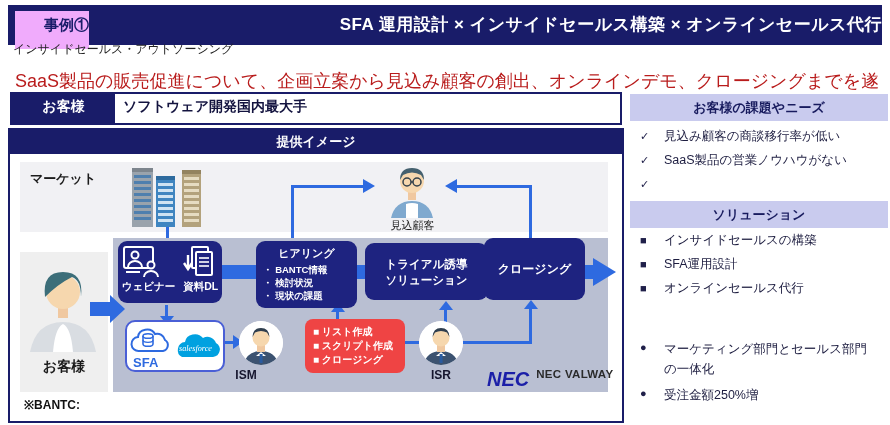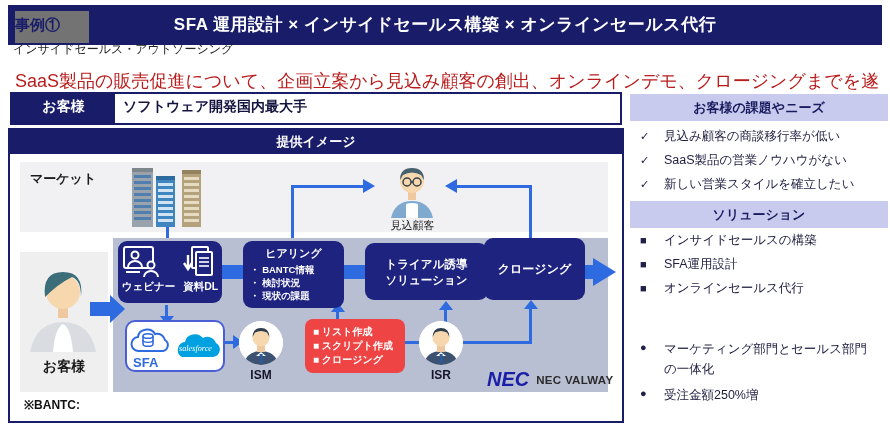--- a/index.html
+++ b/index.html
@@ -2,24 +2,24 @@
 <html><head>
 <meta charset="utf-8">
 <style>
   html,body{margin:0;padding:0;background:#fff;}
   body{font-family:"Liberation Sans",sans-serif;}
   .stage{position:relative;width:890px;height:425px;background:#fff;overflow:hidden;}
   .abs{position:absolute;}
 
   
   .topbar{left:8px;top:5px;width:874px;height:40px;background:#191c69;}
-  .badge{left:7px;top:6px;width:74px;height:32px;background:#737373;color:#191c69;
-         font-size:15px;font-weight:bold;text-align:left;line-height:27px;}
+  .badge{left:7px;top:6px;width:74px;height:38px;background:#f0abfc;color:#191c69;
+         font-size:15px;font-weight:bold;text-align:right;line-height:27px;}
   .toptitle{left:0;top:0;width:100%;height:24px;color:#fff;font-size:17px;font-weight:bold;
-         text-align:center;line-height:40px;letter-spacing:.5px;}
+         text-align:right;line-height:40px;letter-spacing:.5px;}
 
   .intro1{left:13px;top:41px;font-size:12px;color:#222;font-weight:500;}
   .intro2{left:15px;top:69px;font-size:18px;color:#b91c1c;}
 
   
   .custrow{left:10px;top:92px;width:608px;height:29px;border:2px solid #191c69;background:#fff;display:flex;}
   .custrow .lbl{width:103px;background:#191c69;color:#fff;font-weight:bold;font-size:14px;
        text-align:center;line-height:25px;flex:0 0 103px;}
   .custrow .val{padding-left:8px;font-weight:bold;font-size:14px;color:#13133f;line-height:25px;}
 
@@ -37,21 +37,21 @@
   
   .hline{background:#2e6ae0;}
   .vline{background:#2e6ae0;}
   .shaft{left:130px;top:135px;width:455px;height:14px;background:#2e6ae0;z-index:1;}
   .shafthead{left:583px;top:128px;width:0;height:0;border-top:14px solid transparent;
        border-bottom:14px solid transparent;border-left:23px solid #2e6ae0;z-index:1;}
   .fbox{background:#1e2380;border-radius:9px;color:#fff;z-index:2;}
   .box-webinar{left:108px;top:111px;width:104px;height:62px;display:flex;justify-content:center;gap:8px;padding-top:5px;box-sizing:border-box;}
   .wcol{display:flex;flex-direction:column;align-items:flex-start;}
   .wcol .cap{font-size:10.5px;font-weight:bold;margin-top:3px;white-space:nowrap;}
-  .box-hearing{left:233px;top:111px;width:101px;height:67px;box-sizing:border-box;padding:5px 7px;}
+  .box-hearing{left:246px;top:111px;width:101px;height:67px;box-sizing:border-box;padding:5px 7px;}
   .box-hearing .ht{text-align:center;font-size:11px;font-weight:bold;margin-bottom:2px;}
   .box-hearing .hi{font-size:9.5px;font-weight:bold;line-height:13px;white-space:nowrap;}
   .box-trial{left:355px;top:113px;width:123px;height:57px;display:flex;flex-direction:column;
        justify-content:center;align-items:center;font-size:11.5px;font-weight:bold;line-height:16px;}
   .box-closing{left:474px;top:108px;width:101px;height:62px;display:flex;align-items:center;
        justify-content:center;font-size:12px;font-weight:bold;}
 
   .tr-r{width:0;height:0;border-top:7px solid transparent;border-bottom:7px solid transparent;border-left:12px solid #2e6ae0;}
   .tr-l{width:0;height:0;border-top:7px solid transparent;border-bottom:7px solid transparent;border-right:12px solid #2e6ae0;}
   .tr-u{width:0;height:0;border-left:7px solid transparent;border-right:7px solid transparent;border-bottom:9px solid #2e6ae0;}
@@ -59,26 +59,26 @@
 
   .bigarrow-shaft{left:80px;top:172px;width:20px;height:14px;background:#2e6ae0;z-index:2;}
   .bigarrow-head{left:100px;top:165px;width:0;height:0;border-top:14px solid transparent;
        border-bottom:14px solid transparent;border-left:15px solid #2e6ae0;z-index:2;}
 
   .sfabox{left:115px;top:190px;width:100px;height:52px;background:#fff;border:2px solid #4a5fd6;
        border-radius:10px;box-sizing:border-box;display:flex;align-items:center;justify-content:center;gap:2px;z-index:2;}
   .pcircle{width:44px;height:44px;background:#fff;border-radius:50%;overflow:hidden;z-index:2;}
   .ism{left:229px;top:191px;} .isr{left:409px;top:191px;}
   .plabel{width:44px;text-align:center;font-size:12px;font-weight:bold;color:#15152e;}
-  .ismlbl{left:229px;top:238px;} .isrlbl{left:409px;top:238px;}
+  .ismlbl{left:214px;top:238px;} .isrlbl{left:409px;top:238px;}
   .tasksbox{left:295px;top:189px;width:100px;height:54px;background:#ef4444;border-radius:8px;
        box-sizing:border-box;padding:6px 8px;color:#fff;z-index:2;}
   .tasksbox .ti{font-size:10px;font-weight:bold;line-height:14px;white-space:nowrap;}
 
-  .neclogo{left:477px;top:238px;display:flex;align-items:center;z-index:2;}
+  .neclogo{left:477px;top:238px;display:flex;align-items:flex-start;z-index:2;}
   .necmark{font-size:20px;font-weight:800;color:#1b1fa8;letter-spacing:0px;font-style:italic;}
   .neccompany{font-size:11.5px;font-weight:600;color:#2b2b2b;margin-left:7px;letter-spacing:.3px;}
   .footnote{left:14px;top:266px;font-size:12px;font-weight:600;color:#111;}
 
   
   .sb-h{left:630px;width:258px;height:27px;text-align:center;font-size:13px;font-weight:bold;
         color:#181b5e;line-height:27px;}
   .sb-h1{top:94px;background:#c9cbee;}
   .sb-h2{top:201px;background:#c9cbee;}
   .sb-h3{top:305px;background:#dbe87c;}
@@ -305,21 +305,20 @@
     <div class="sb-row">
         <span class="sb-b">✓</span>
         <span class="sb-t">見込み顧客の商談移行率が低い</span>
       </div>
     <div class="sb-row">
         <span class="sb-b">✓</span>
         <span class="sb-t">SaaS製品の営業ノウハウがない</span>
       </div>
     <div class="sb-row">
         <span class="sb-b">✓</span>
-        <span class="sb-t">新しい営業スタイルを確立したい</span>
       </div>
   </div>
 
   <div class="abs sb-h sb-h2">ソリューション</div>
   <div class="abs sb-items sb-i2">
     <div class="sb-row">
         <span class="sb-b">■</span>
         <span class="sb-t">インサイドセールスの構築</span>
       </div>
     <div class="sb-row">

